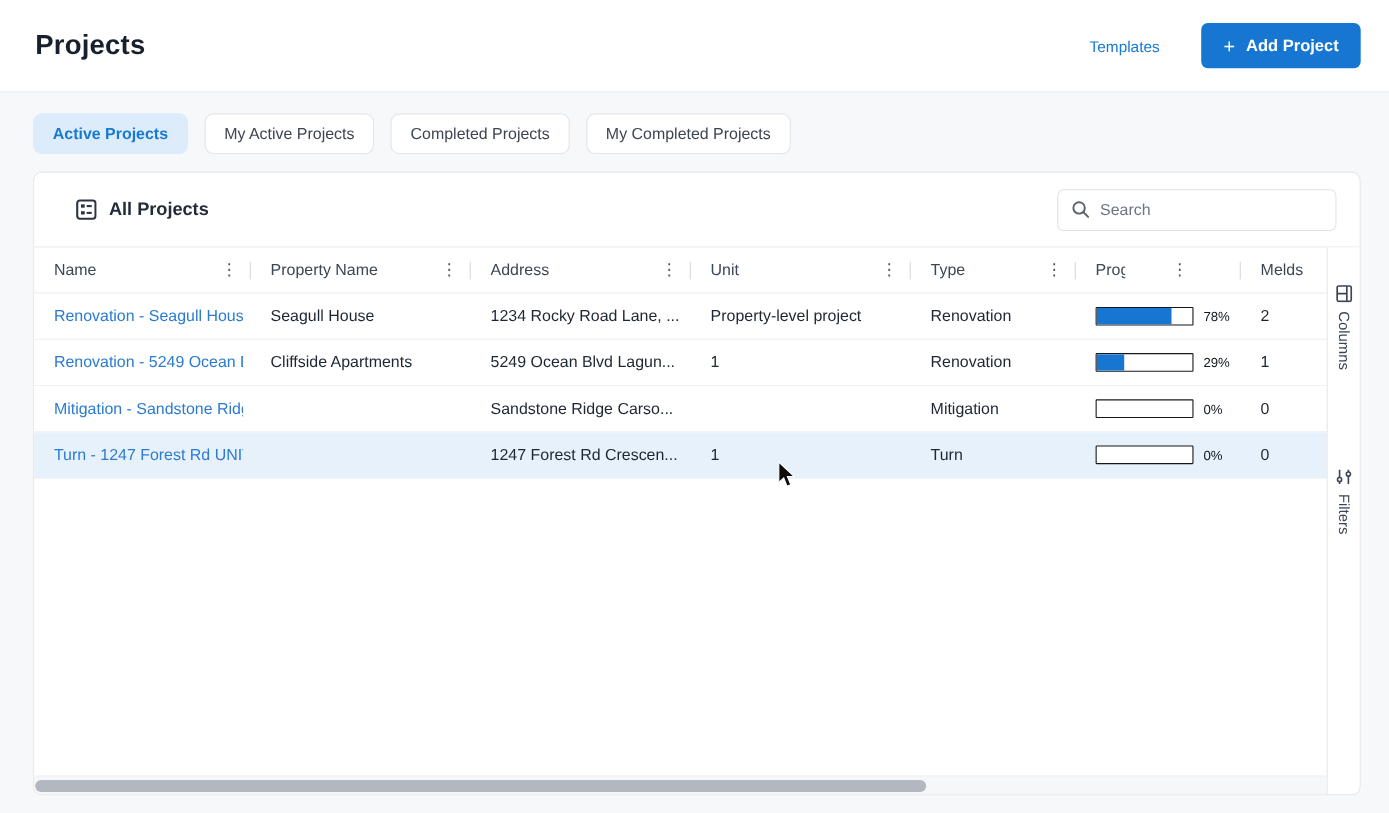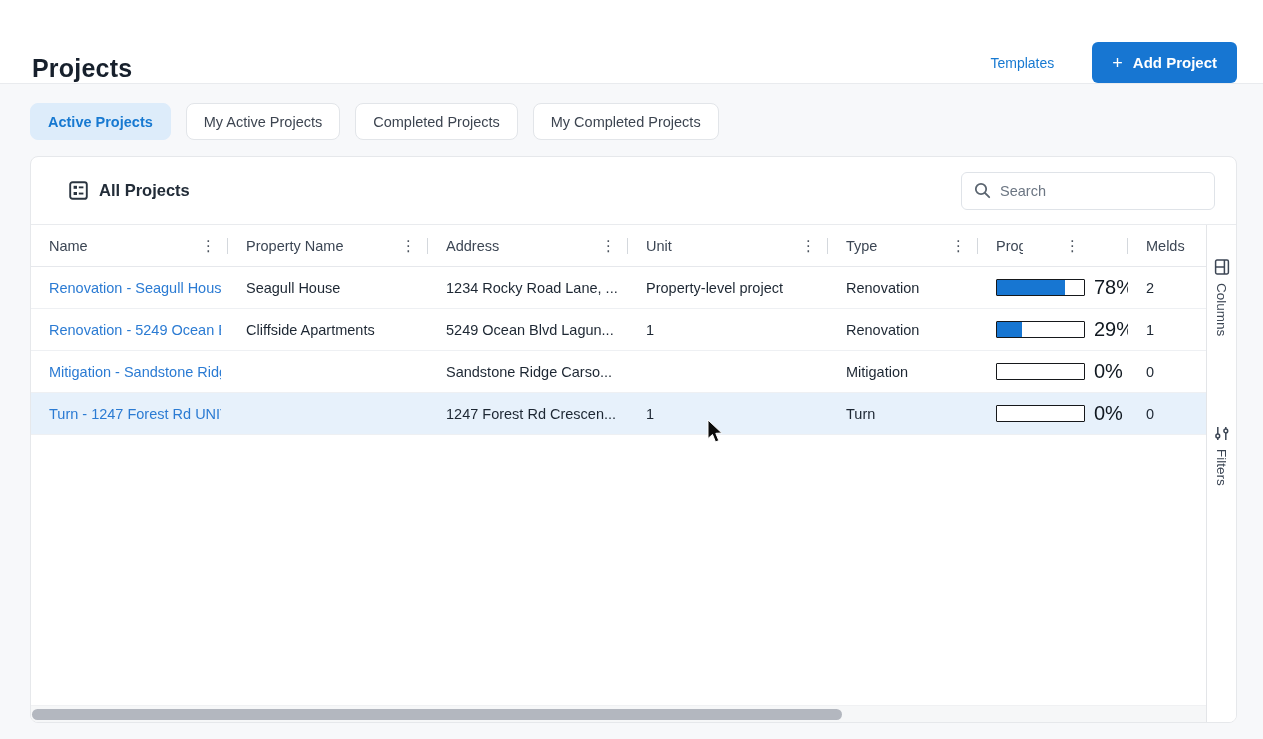--- a/index.html
+++ b/index.html
@@ -8,21 +8,21 @@
     font-family: "Liberation Sans", "DejaVu Sans", sans-serif;
     background:#f7f8fa;
     color:#1f2733;
     position:relative;
     overflow:hidden;
   }
 
   
   .app-header {
     height:84px; background:#fff; border-bottom:1px solid #e9ebee;
-    display:flex; align-items:flex-end; justify-content:space-between;
+    display:flex; align-items:center; justify-content:space-between;
     padding:0 26px 0 32px;
   }
   .page-title { font-size:25px; font-weight:700; color:#17202c; letter-spacing:.2px; }
   .header-actions { display:flex; align-items:center; gap:38px; }
   .templates-link { color:#1779d1; font-size:14px; cursor:pointer; }
   .add-project-btn {
     background:#1776d2; color:#fff; border:none; border-radius:6px;
     height:41px; padding:0 20px; font-size:15px; font-weight:600;
     display:flex; align-items:center; gap:10px; cursor:pointer;
     font-family: inherit;
@@ -94,21 +94,21 @@
   .td.name-cell a {
     color:#2b7bd3; text-decoration:none; overflow:hidden; white-space:nowrap;
     display:block; max-width:172px; cursor:pointer;
   }
   .progress-wrap { display:flex; align-items:center; gap:9px; }
   .progress-track {
     width:89px; height:17px; background:#fff; border:1.6px solid #16181b;
     border-radius:1px; overflow:hidden;
   }
   .progress-fill { height:100%; background:#1776d2; }
-  .progress-label { font-size:20px; color:#101820; }
+  .progress-label { font-size:12px; color:#101820; }
 
   .filler { flex:1; }
 
   .hscrollbar {
     height:17px; flex:0 0 17px; background:#f6f7f8; position:relative;
     border-top:1px solid #f0f1f3;
   }
   .hscroll-thumb {
     position:absolute; left:1px; top:3px; height:11px; width:810px;
     background:#b3b7bf; border-radius:6px; cursor:grab;

